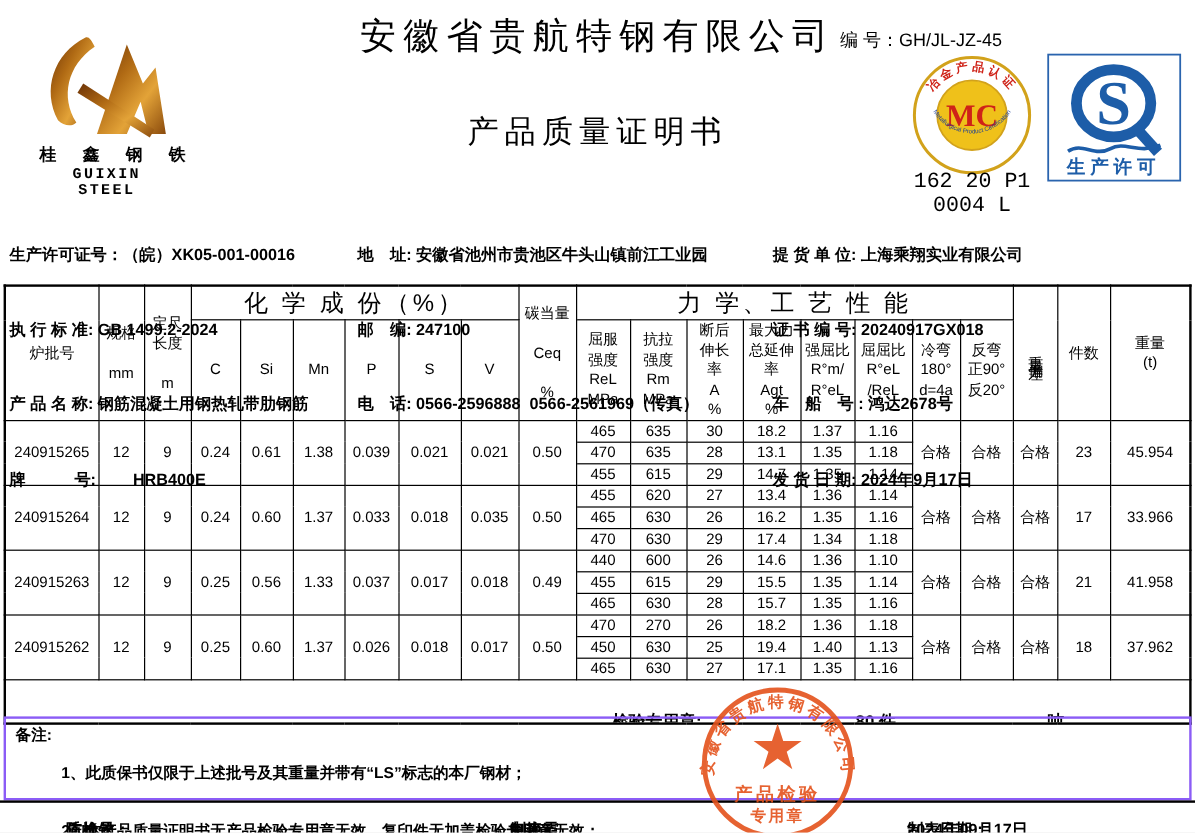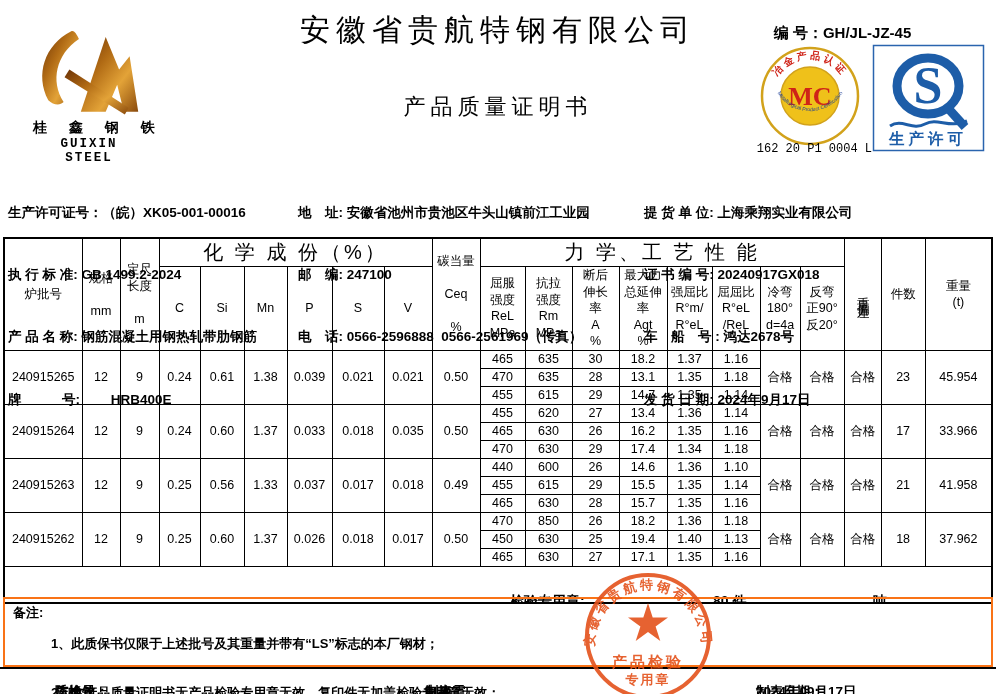--- a/index.html
+++ b/index.html
@@ -4,23 +4,23 @@
 <style>
   html,body{margin:0;padding:0;background:#e8e8e8;}
   .page{position:relative;width:996px;height:694px;background:#ffffff;overflow:hidden;
         font-family:"Liberation Sans","DejaVu Sans",sans-serif;color:#000;}
   .abs{position:absolute;}
 
   
   .company-title{left:238px;top:10px;width:520px;text-align:center;
       font-family:"Liberation Serif","DejaVu Serif",serif;font-size:30px;letter-spacing:6px;}
   .doc-title{left:238px;top:92px;width:520px;text-align:center;
-      font-family:"Liberation Serif","DejaVu Serif",serif;font-size:22px;letter-spacing:5px;}
-  .report-no{left:700px;top:24px;width:285px;text-align:center;font-size:15px;font-weight:700;white-space:pre;}
-  .mc-code{left:748px;top:142px;width:124px;text-align:right;font-size:12px;
+      font-family:"Liberation Serif","DejaVu Serif",serif;font-size:26px;letter-spacing:5px;}
+  .report-no{left:700px;top:24px;width:285px;text-align:left;font-size:15px;font-weight:400;white-space:pre;}
+  .mc-code{left:748px;top:142px;width:124px;text-align:center;font-size:18px;
       font-family:"Liberation Mono","DejaVu Sans Mono",monospace;}
 
   
   .logo{left:33px;top:25px;width:115px;}
   .logo-cn{width:112px;text-align:center;font-size:14px;font-weight:700;letter-spacing:9px;white-space:nowrap;margin-top:-2px;}
   .logo-en{width:112px;text-align:center;font-size:12.5px;font-weight:600;letter-spacing:2px;
       font-family:"Liberation Mono","DejaVu Sans Mono",monospace;}
 
   
   .info-col{font-size:13.5px;font-weight:600;line-height:20.8px;white-space:pre;}
@@ -35,21 +35,21 @@
   th.group{font-size:20px;letter-spacing:3px;}
   .val{font-size:12.5px;}
   tr.h1{height:26px;} tr.h2{height:78px;}
   tr.sub{height:18px;}
   tr.sumrow{height:37px;}
   .vert{writing-mode:vertical-rl;text-orientation:upright;font-size:12.5px;letter-spacing:3px;}
   .sumwrap{position:relative;width:100%;height:100%;font-size:14px;font-weight:600;}
   .sumwrap span{position:absolute;top:9px;white-space:pre;}
 
   
-  .remarks{left:3px;top:597px;width:986px;height:66px;border:2px solid #f97316;font-size:13px;font-weight:600;}
+  .remarks{left:3px;top:597px;width:986px;height:66px;border:2px solid #8b5cf6;font-size:13px;font-weight:600;}
   .remarks .lbl{position:absolute;left:8px;top:5px;}
   .remarks .lines{position:absolute;left:46px;top:5px;line-height:16.2px;white-space:pre;}
 
   
   .footer{left:0;top:667px;width:996px;height:27px;border-top:2px solid #000;font-size:13.5px;font-weight:600;}
   .footer span{position:absolute;top:7px;white-space:pre;}
   .f-inspector{left:55px;} .f-tab{left:425px;} .f-date{left:756px;}
 
   .stamp{left:578px;top:566px;z-index:6;}
   .seal-mc{left:760px;top:46px;} .seal-qs{left:872px;top:44px;}
@@ -338,21 +338,21 @@
         <td class="val" rowspan="3">12</td>
         <td class="val" rowspan="3">9</td>
         <td class="val" rowspan="3">0.25</td>
         <td class="val" rowspan="3">0.60</td>
         <td class="val" rowspan="3">1.37</td>
         <td class="val" rowspan="3">0.026</td>
         <td class="val" rowspan="3">0.018</td>
         <td class="val" rowspan="3">0.017</td>
         <td class="val" rowspan="3">0.50</td>
         <td class="val">470</td>
-        <td class="val">850</td>
+        <td class="val">270</td>
         <td class="val">26</td>
         <td class="val">18.2</td>
         <td class="val">1.36</td>
         <td class="val">1.18</td>
         <td class="val" rowspan="3">合格</td>
         <td class="val" rowspan="3">合格</td>
         <td class="val" rowspan="3">合格</td>
         <td class="val" rowspan="3">18</td>
         <td class="val" rowspan="3">37.962</td>
       </tr>

